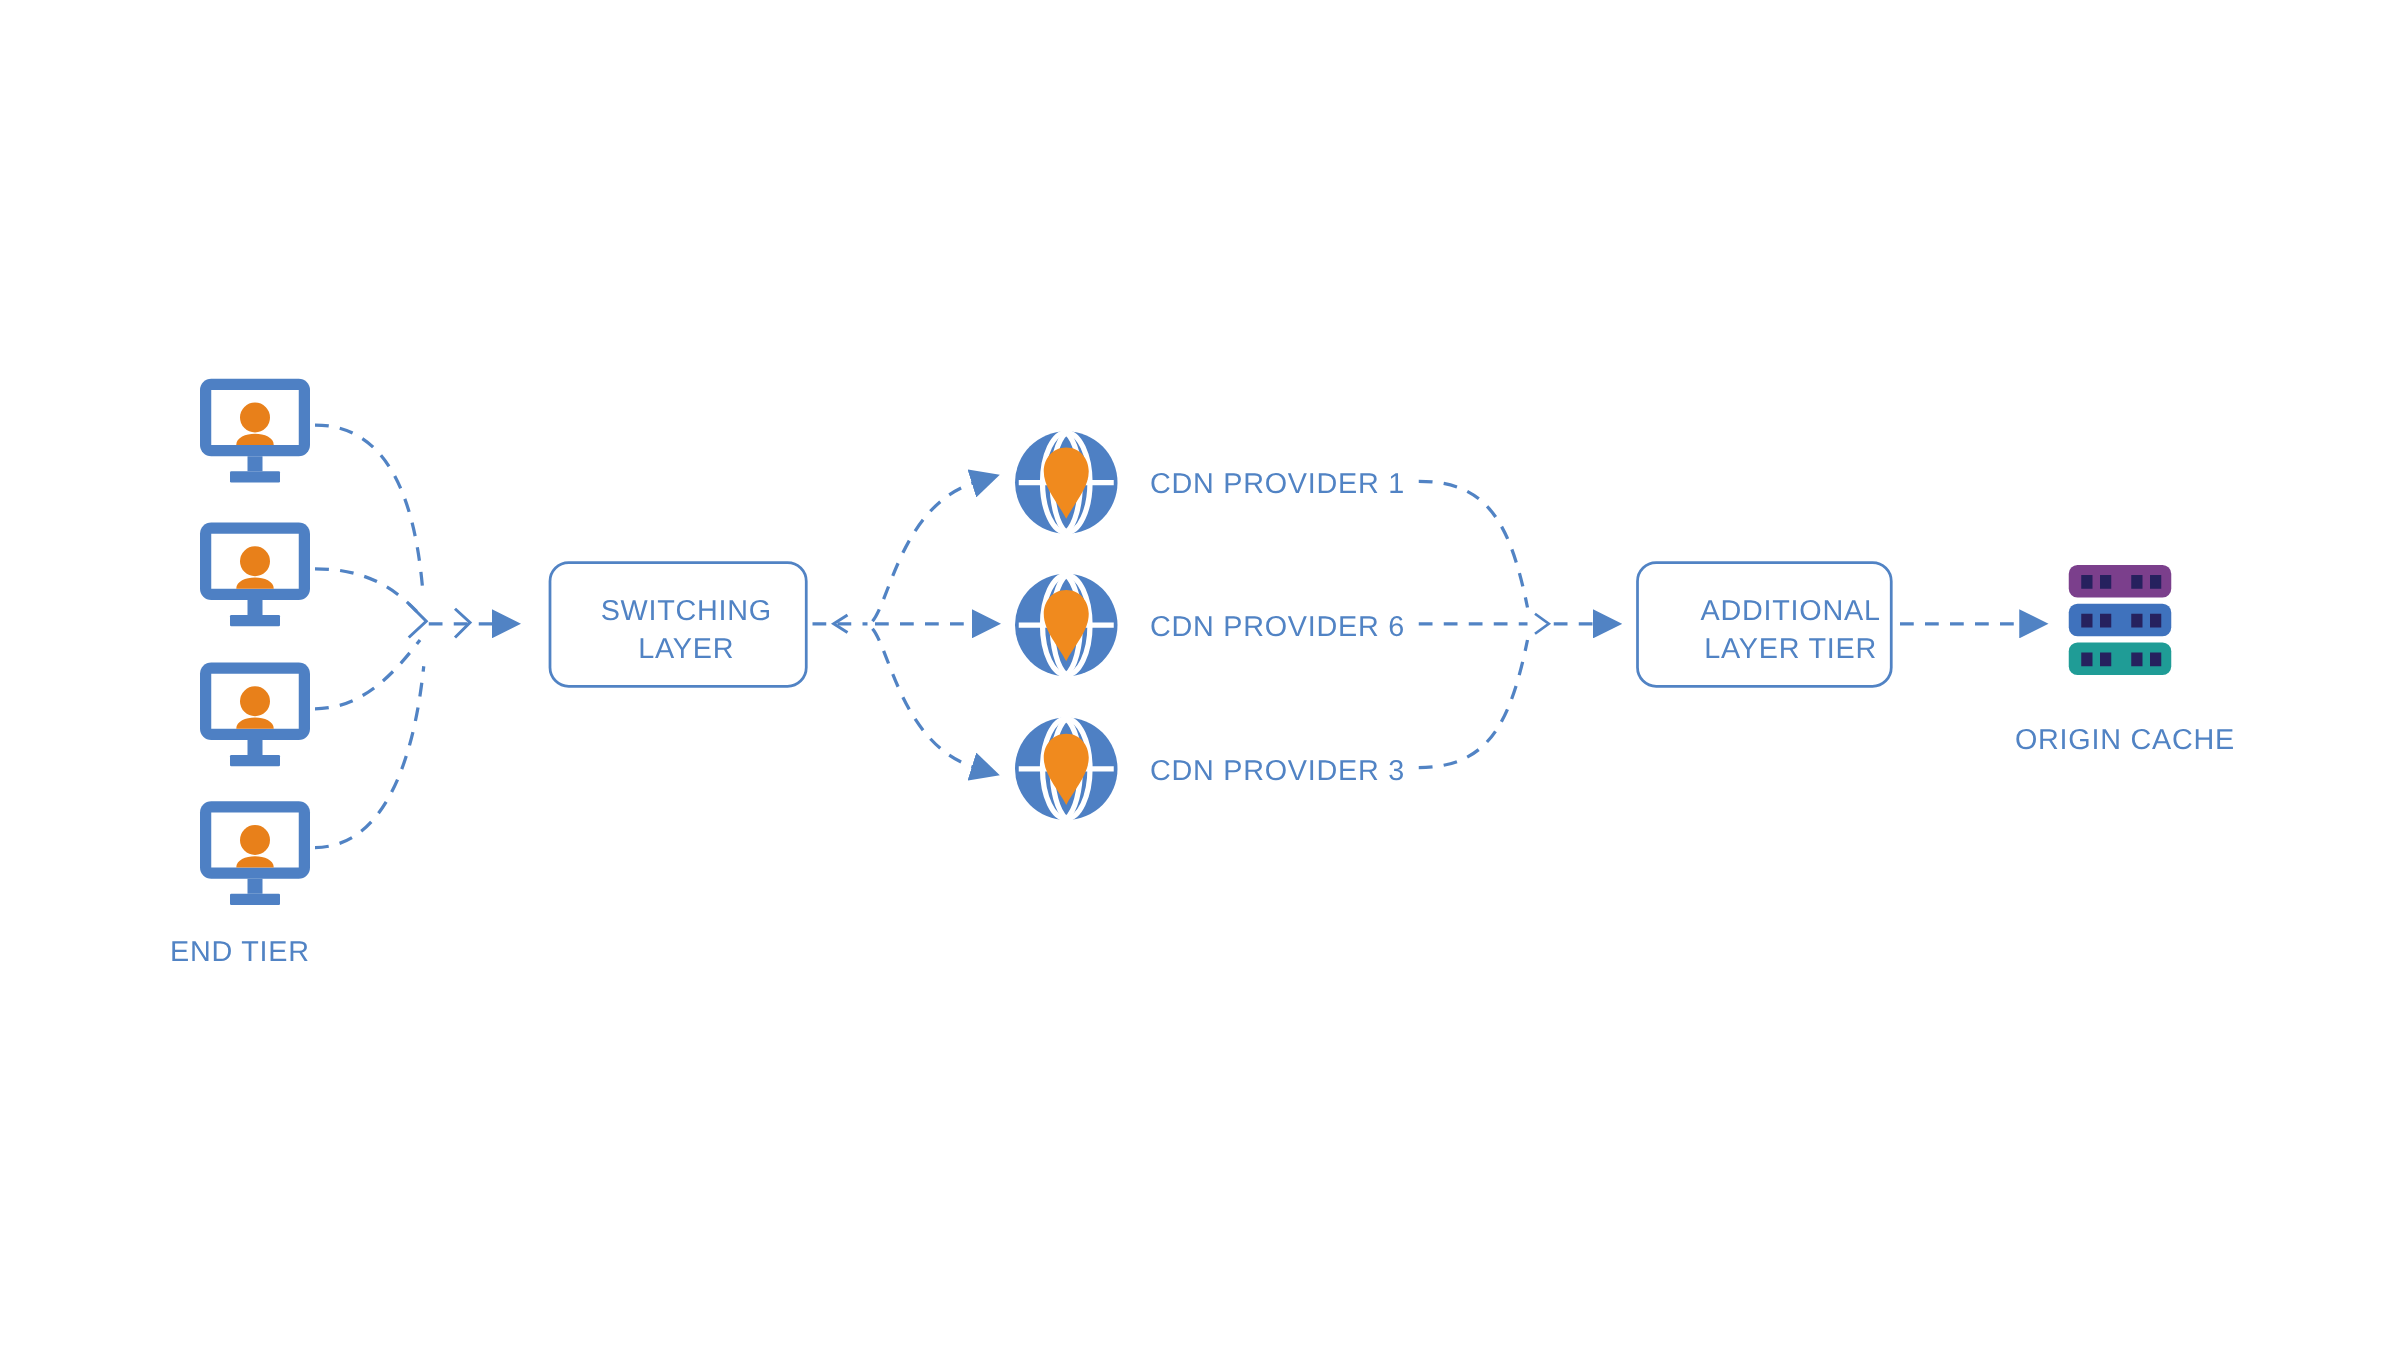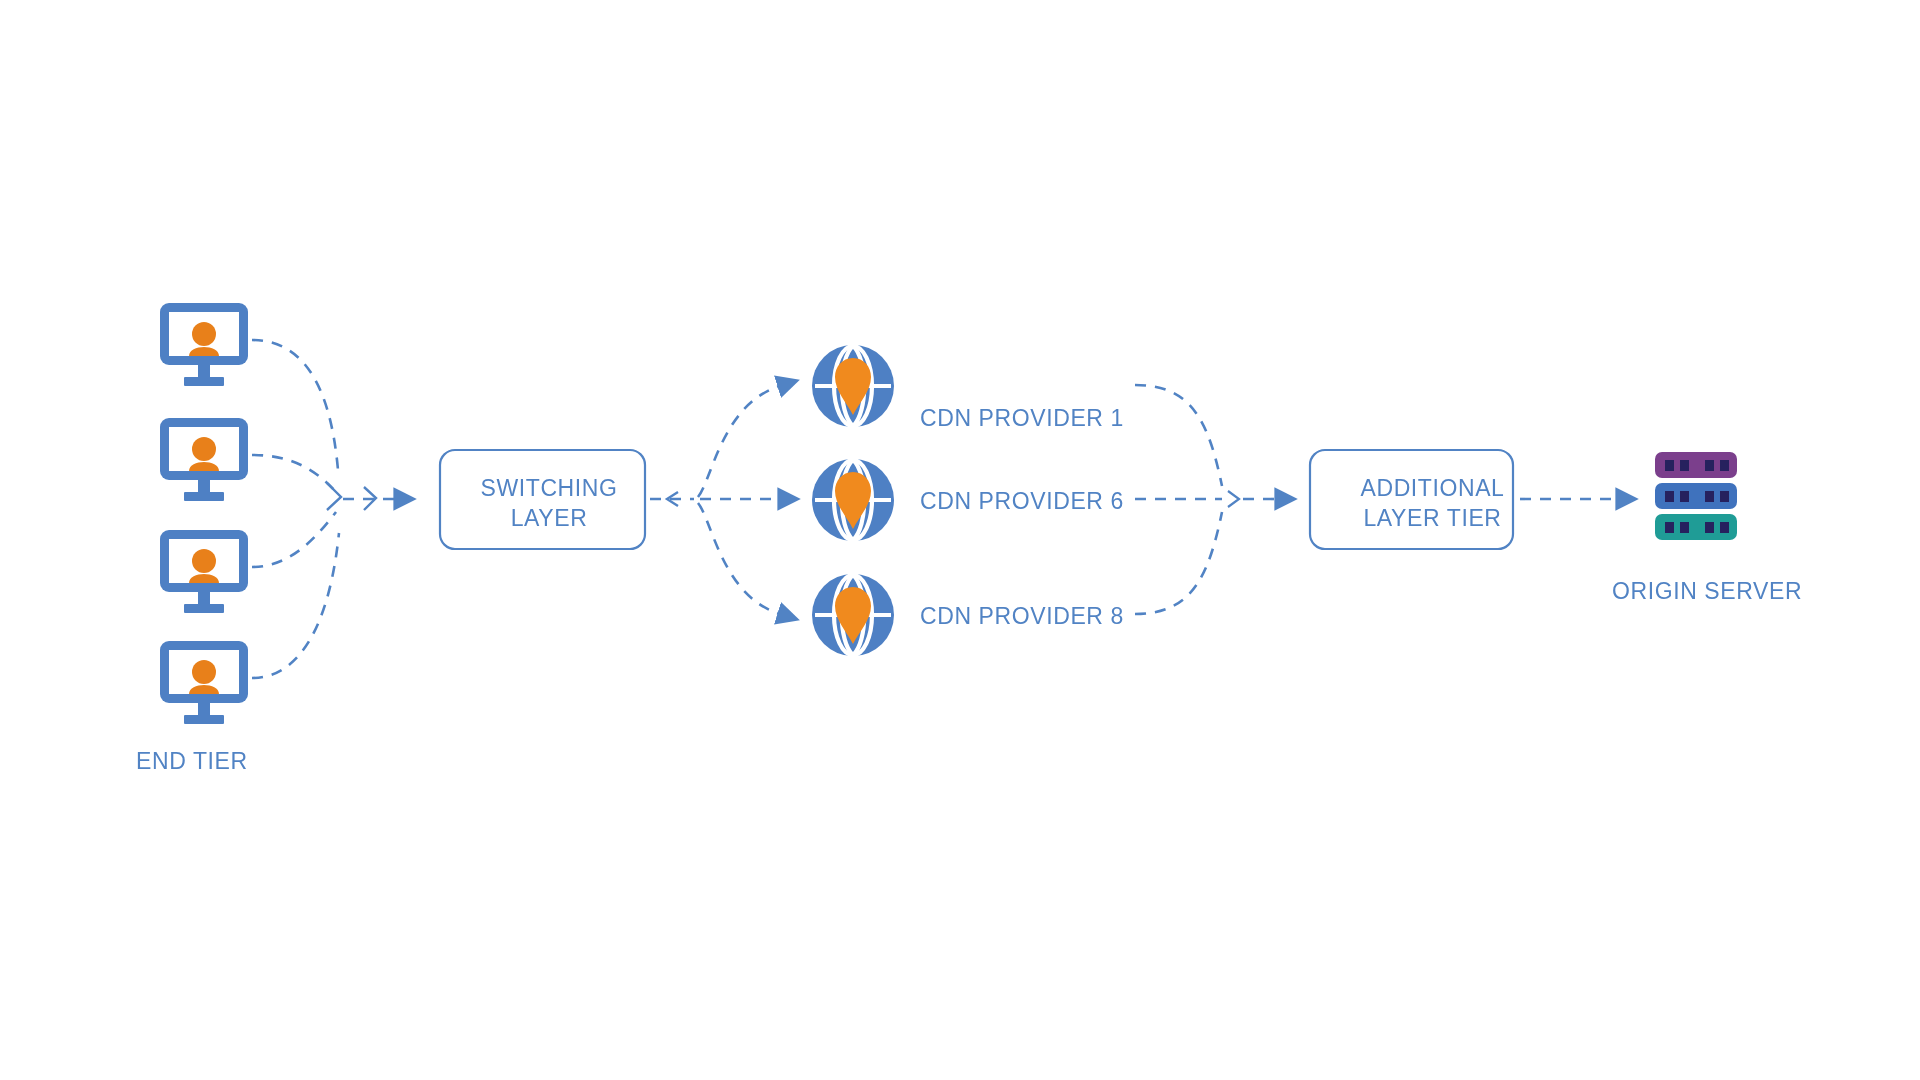--- a/index.html
+++ b/index.html
@@ -192,23 +192,23 @@
       <g fill="none" stroke="#ffffff" stroke-width="4.2">
         <ellipse cx="41" cy="41" rx="19" ry="40"></ellipse>
         <line x1="3" y1="41" x2="79" y2="41"></line>
         <path d="M 41,1 C 26,14 26,68 41,81"></path>
         <path d="M 41,1 C 56,14 56,68 41,81"></path>
       </g>
       <path fill="#f08a1e" d="M 41,13 C 52,13 59,22 59,32 C 59,46 47,58 41,70 C 35,58 23,46 23,32 C 23,22 30,13 41,13 Z"></path>
     </g>
   </svg>
 
-  <div class="node-label cdn-label" style="left:920px; top:373px;margin-top:32px;">CDN PROVIDER 1</div>
+  <div class="node-label cdn-label" style="left:920px; top:373px;">CDN PROVIDER 1</div>
   <div class="node-label cdn-label" style="left:920px; top:488px;">CDN PROVIDER 6</div>
-  <div class="node-label cdn-label" style="left:920px; top:603px;">CDN PROVIDER 8</div>
+  <div class="node-label cdn-label" style="left:920px; top:603px;">CDN PROVIDER 3</div>
 
   <svg class="layer" viewBox="0 0 1920 1080">
     <rect x="1310" y="450" width="203" height="99" rx="15" ry="15" fill="#ffffff" stroke="#5183c4" stroke-width="2.2"></rect>
   </svg>
   <div class="node-label boxed-label" style="left:1310px; top:473px; width:245px;">
     <div>ADDITIONAL</div>
     <div>LAYER TIER</div>
   </div>
 
   <svg class="layer" viewBox="0 0 1920 1080">
@@ -229,17 +229,17 @@
       </g>
       <g>
         <rect x="0" y="62" width="82" height="26" rx="7" ry="7" fill="#1f9c96"></rect>
         <rect x="10" y="70" width="9" height="11" fill="#26215e"></rect>
         <rect x="25" y="70" width="9" height="11" fill="#26215e"></rect>
         <rect x="50" y="70" width="9" height="11" fill="#26215e"></rect>
         <rect x="65" y="70" width="9" height="11" fill="#26215e"></rect>
       </g>
     </g>
   </svg>
-  <div class="node-label caption" style="left:1612px; top:578px;">ORIGIN SERVER</div>
+  <div class="node-label caption" style="left:1612px; top:578px;">ORIGIN CACHE</div>
 
   <div class="node-label caption" style="left:136px; top:748px;">END TIER</div>
 
 </div>
 
 </body></html>

